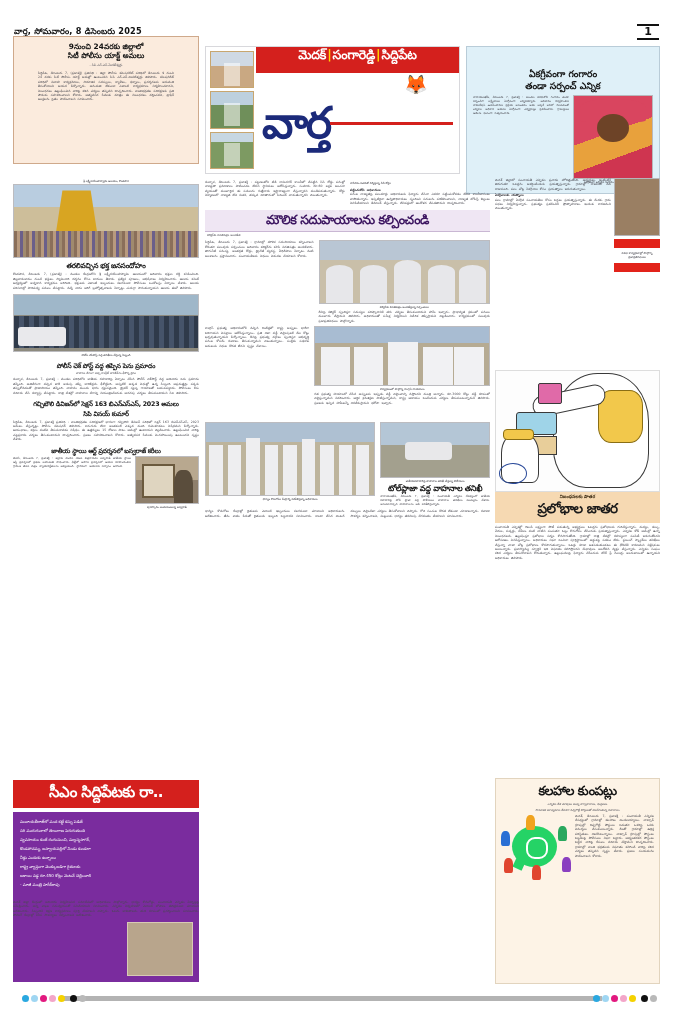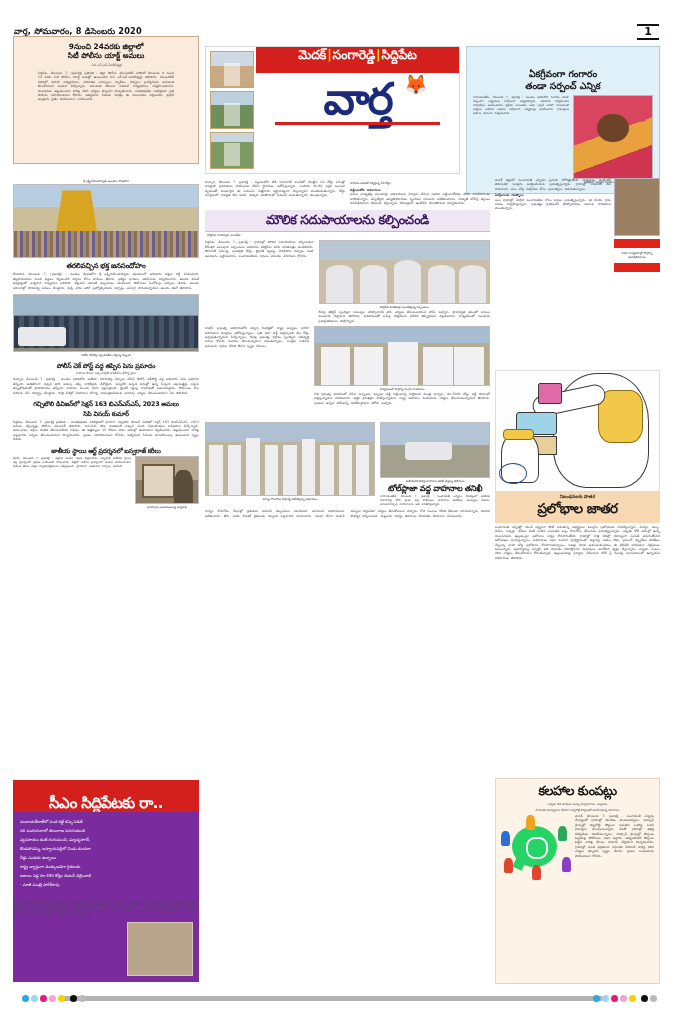--- a/index.html
+++ b/index.html
@@ -34,21 +34,21 @@
     display:flex;align-items:flex-start;justify-content:center;}
   .mh-strip span{font-size:12.5px;font-weight:bold;color:#fff;letter-spacing:-.2px;white-space:nowrap;}
   .mh-strip b{color:#ffd400;padding:0 1px;font-weight:bold;}
   .mh-photos{position:absolute;left:4px;top:4px;width:44px;bottom:4px;display:flex;flex-direction:column;gap:3px;}
   .mh-ph{flex:1;border:1px solid #c8a66f;background:#9fb089;position:relative;overflow:hidden;}
   .mh-ph.p1{background:linear-gradient(180deg,#cfd9e4 0 40%,#c9a882 40% 100%);}
   .mh-ph.p2{background:linear-gradient(180deg,#bdd0de 0 35%,#6f8f5a 35% 100%);}
   .mh-ph.p3{background:linear-gradient(180deg,#c7d7e2 0 25%,#7d9a62 25% 100%);}
   .mh-ph::after{content:"";position:absolute;left:30%;top:30%;width:40%;height:65%;background:rgba(255,255,255,.55);}
   .mh-title{position:absolute;left:56px;right:6px;top:30px;bottom:4px;
-     display:flex;flex-direction:column;align-items:center;}
+     display:flex;flex-direction:row;align-items:center;justify-content:center;}
   .mh-title .word{font-size:44px;font-weight:bold;color:#1b2a7a;line-height:44px;letter-spacing:-2px;}
   .mh-title .ul{width:86%;height:2.5px;background:#d4201d;margin-top:1px;}
   .mh-bird{position:absolute;right:30px;top:26px;font-size:19px;color:#1b2a7a;transform:scaleX(-1);}
 
   
   .box-tr{position:absolute;left:466px;top:46px;width:194px;height:148px;
      background:#dff0f8;border:1px solid #b9ccd8;box-sizing:border-box;padding:21px 6px;}
   .box-tr h2{margin:0;font-size:9.2px;line-height:12px;text-align:center;font-weight:bold;color:#111;}
   .tr-wrap{display:flex;gap:4px;margin-top:3px;}
   .tr-txt{flex:1;}
@@ -125,21 +125,21 @@
   .cartoon .pot{position:absolute;left:22%;top:54%;width:14%;height:14%;background:#e8ce9a;border:1.3px solid #3a3a3a;}
   .cartoon .little{position:absolute;left:3%;top:52%;width:22%;height:40%;background:#fff;border:1.3px solid #3a3a3a;border-radius:40% 40% 18% 18%;}
   .cartoon .cap2{position:absolute;left:4%;top:48%;width:18%;height:8%;background:#f2c84b;border:1.2px solid #8a6e14;border-radius:4px;}
   .cartoon .wheel{position:absolute;left:2%;bottom:6%;width:16%;height:16%;border:1.5px solid #2a4a9a;border-radius:50%;}
 
   .tan-head{background:linear-gradient(180deg,#f6d9b2 0 100%);padding:2px 20px 3px;text-align:center;}
   .tan-head .k{font-size:4.6px;font-weight:bold;color:#3a2a12;}
   .tan-head h2{margin:0;font-size:13.5px;font-weight:bold;color:#1a1a1a;letter-spacing:-.6px;}
 
   
-  .redbanner{position:absolute;left:13px;top:780px;width:186px;background:#d4201d;padding:14px 0 4px;}
+  .redbanner{position:absolute;left:13px;top:780px;width:186px;background:#d4201d;padding:3px 0 4px;}
   .redbanner h2{margin:0;font-size:15px;text-align:center;font-weight:bold;color:#fff;letter-spacing:-.6px;}
   .purplebox{position:absolute;left:13px;top:812px;width:186px;height:170px;background:#7a2c9e;
      box-sizing:border-box;padding:6px 7px;color:#fff;}
   .purplebox .bl{font-size:4px;line-height:8px;color:#ffffff;}
   .purplebox .bl div{margin-bottom:1px;}
   .pb-img{position:absolute;right:6px;bottom:6px;width:64px;height:52px;background:#b8a58c;border:1px solid #d8c9b5;}
 
   
   .greenbox{position:absolute;left:495px;top:778px;width:165px;height:206px;
      background:#fdf3e6;border:1px solid #e2d4be;box-sizing:border-box;padding:4px 5px;}
@@ -153,21 +153,21 @@
   
   .dots{position:absolute;bottom:22px;height:7px;display:flex;gap:2px;align-items:center;}
   .dots i{width:7px;height:7px;border-radius:50%;display:block;}
   .graybar{position:absolute;bottom:23px;height:5px;background:#b3b3b3;}
 </style>
 </head>
 <body>
 
 <div class="page">
 
-  <div class="topline">వార్త, సోమవారం, 8 డిసెంబరు  2020</div>
+  <div class="topline">వార్త, సోమవారం, 8 డిసెంబరు  2025</div>
   <div class="pageno">1</div>
 
   <div class="box-tl">
     <h2>9నుంచి 24వరకు జిల్లాలో</h2>
     <h2>సిటీ పోలీసు యాక్ట్ అమలు</h2>
     <div class="sub">- సిపి ఎన్.ఎన్.వెంకటేశ్వర్లు</div>
     <div class="tx">సిద్దిపేట, డిసెంబరు 7, (ప్రజాశక్తి) ప్రతినిధి : జిల్లా పోలీసు కమిషనరేట్ పరిధిలో డిసెంబరు 9 నుంచి 24 వరకు సిటీ పోలీసు యాక్ట్ అమల్లో ఉంటుందని సిపి ఎన్.ఎన్.వెంకటేశ్వర్లు తెలిపారు. కమిషనరేట్ పరిధిలో వివాహ కార్యక్రమాలు, సామాజిక సదస్సులు, ర్యాలీలు, ధర్నాలు, ప్రదర్శనలకు అనుమతి తీసుకోవాలని ఆయన పేర్కొన్నారు. అనుమతి లేకుండా ఎలాంటి కార్యక్రమాలు నిర్వహించరాదని, నిబంధనలు ఉల్లంఘించిన వారిపై కఠిన చర్యలు తప్పవని హెచ్చరించారు. శాంతిభద్రతల పరిరక్షణకు ప్రతి పౌరుడు సహకరించాలని కోరారు. అత్యవసర సేవలకు మాత్రం ఈ నిబంధనలు వర్తించవని, ట్రాఫిక్ ఆంక్షలను సైతం పాటించాలని సూచించారు.</div>
   </div>
 
   <div class="masthead">

